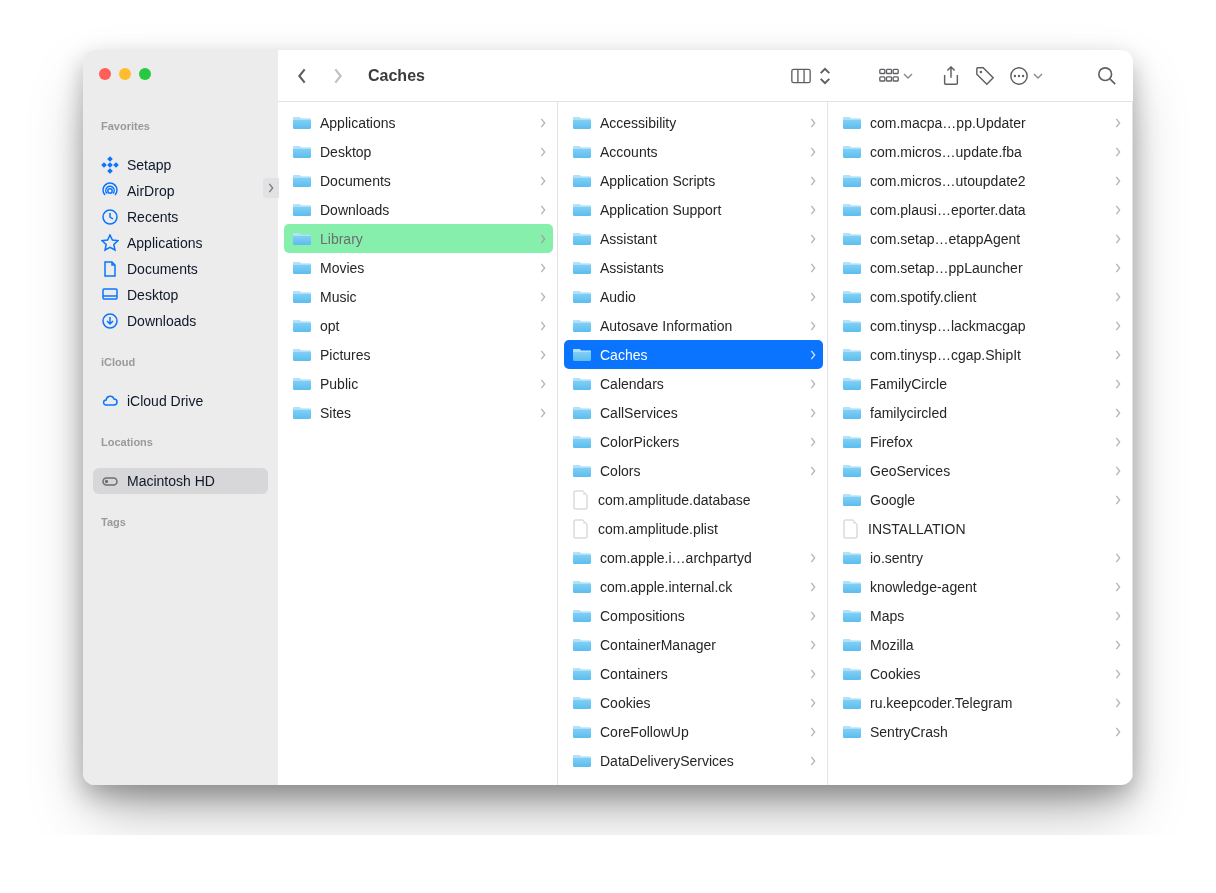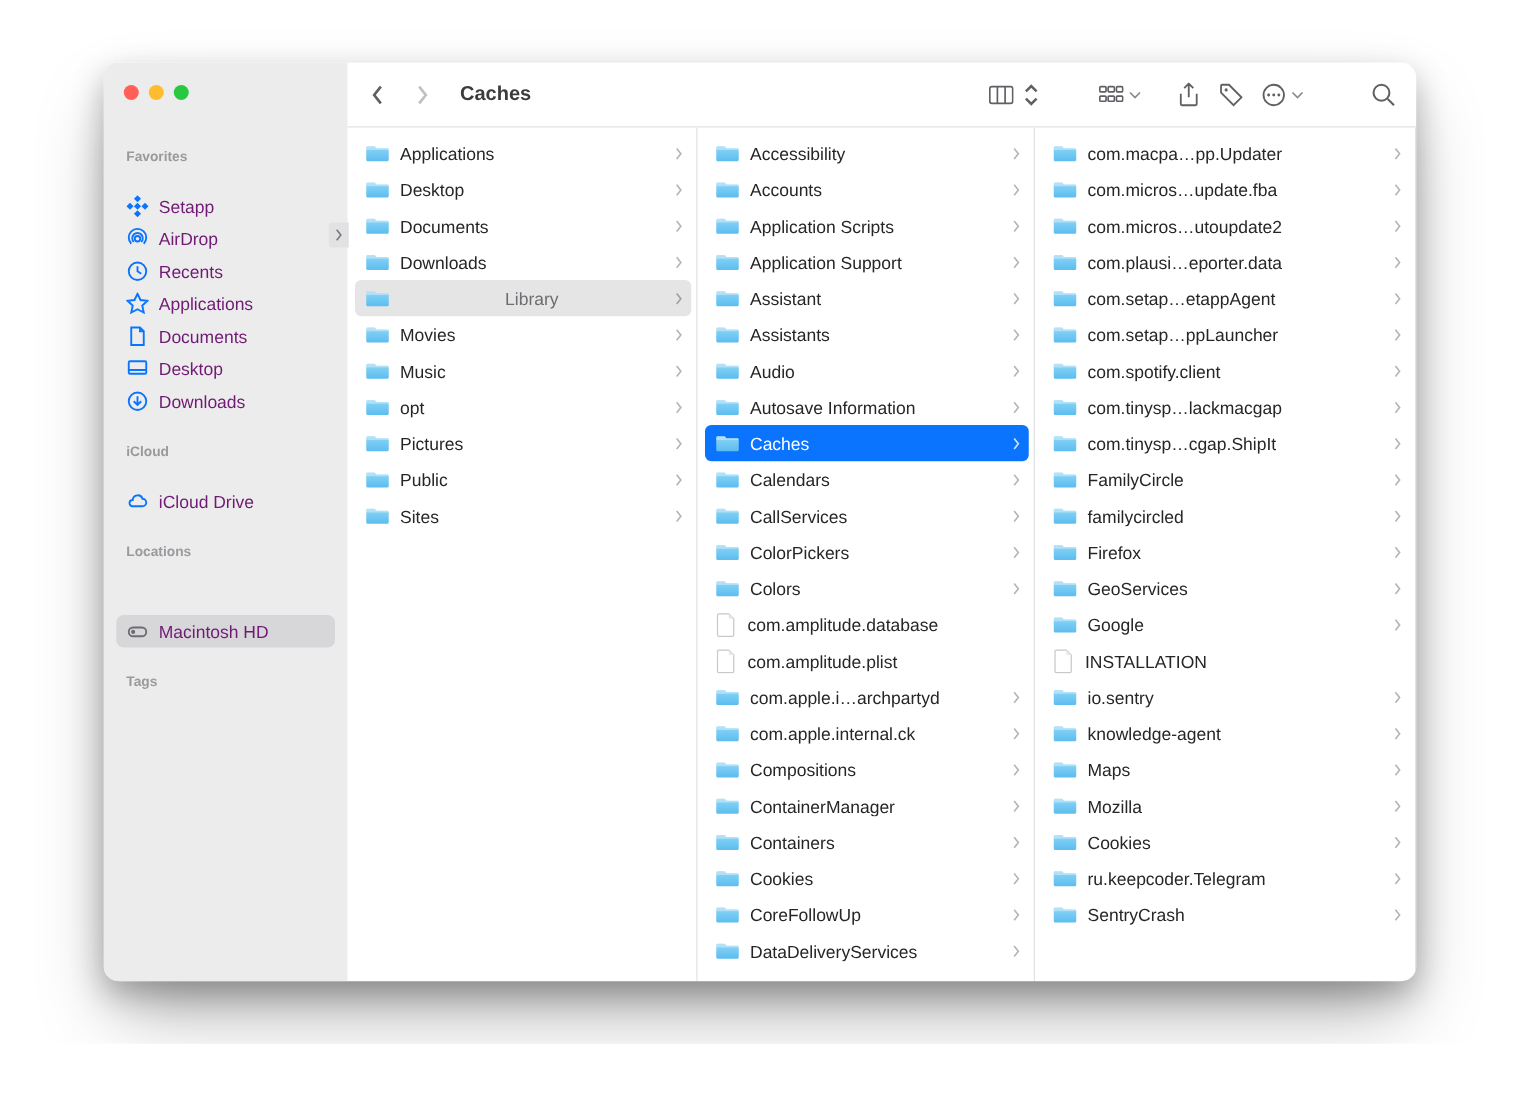--- a/index.html
+++ b/index.html
@@ -6,22 +6,22 @@
   body{background:#fff;display:flex;align-items:flex-start;justify-content:center;}
   .window{width:1050px;height:735px;margin:50px;border-radius:12px;overflow:hidden;background:#fff;box-shadow:0 30px 60px -10px rgba(0,0,0,.35),0 10px 25px rgba(0,0,0,.25);display:flex;}
   
   .sidebar{width:195px;min-width:195px;background:#ececec;padding:18px 10px 10px 10px;display:flex;flex-direction:column;font-size:13px;color:#333;position:relative;gap:16px;}
   .traffic{display:flex;gap:8px;margin:0 0 18px 6px;}
   .dot{width:12px;height:12px;border-radius:50%;}
   .dot.red{background:#ff5f57;}
   .dot.yellow{background:#febc2e;}
   .dot.green{background:#28c840;}
   .section-title{font-size:11px;color:#9a9a9e;font-weight:600;margin:6px 0 4px 8px;}
-  .side-item{display:flex;align-items:center;gap:8px;padding:4px 8px;border-radius:6px;color:#701a75;font-size:14px;cursor:default;}
-  .side-item.selected{background:#d7d7d9;margin-top:24px;}
+  .side-item{display:flex;align-items:center;gap:8px;padding:4px 8px;border-radius:6px;color:#0f172a;font-size:14px;cursor:default;}
+  .side-item.selected{background:#d7d7d9;}
   .side-item .ico{width:18px;height:18px;display:flex;align-items:center;justify-content:center;color:#0a74ff;}
   .side-item .ico svg{width:18px;height:18px;}
   .side-item.loc .ico{color:#6d6d72;}
   .collapse-tab{position:absolute;top:128px;right:-1px;width:16px;height:20px;background:#e2e2e4;border-radius:3px 0 0 3px;display:flex;align-items:center;justify-content:center;color:#7b7b7f;}
   
   .main{flex:1;display:flex;flex-direction:column;}
   .toolbar{height:52px;border-bottom:1px solid #e3e3e6;display:flex;align-items:center;padding:0 16px;gap:14px;}
   .nav-arrows{display:flex;gap:20px;color:#616166;}
   .nav-arrows .fwd{color:#c0c0c4;}
   .title{font-size:16px;font-weight:600;color:#3c3c3f;margin-left:8px;}
@@ -33,21 +33,21 @@
   
   .columns{flex:1;display:flex;overflow:hidden;}
   .col{border-right:1px solid #e3e3e6;overflow-y:auto;padding:6px 4px 6px 6px;}
   .col::-webkit-scrollbar{width:0;}
   .col1{width:280px;min-width:280px;}
   .col2{width:270px;min-width:270px;}
   .col3{flex:1;}
   .row{display:flex;align-items:center;height:29px;padding:0 6px 0 8px;border-radius:5px;font-size:14px;color:#262628;gap:8px;cursor:default;}
   .row .name{flex:1;white-space:nowrap;overflow:hidden;text-overflow:ellipsis;}
   .row .chev{color:#b5b5b9;width:8px;}
-  .row.path{background:#e5e5e5;color:#6d6d72;text-align:center;}
+  .row.path{background:#86efac;color:#6d6d72;}
   .row.path .chev{color:#a0a0a4;}
   .row.sel{background:#0a74ff;color:#fff;}
   .row.sel .chev{color:#cfe3ff;}
   .folder-ico{width:20px;height:16px;flex-shrink:0;}
   .file-ico{width:18px;height:20px;flex-shrink:0;}
   svg{display:block;}
 </style>
 </head>
 <body>
 

